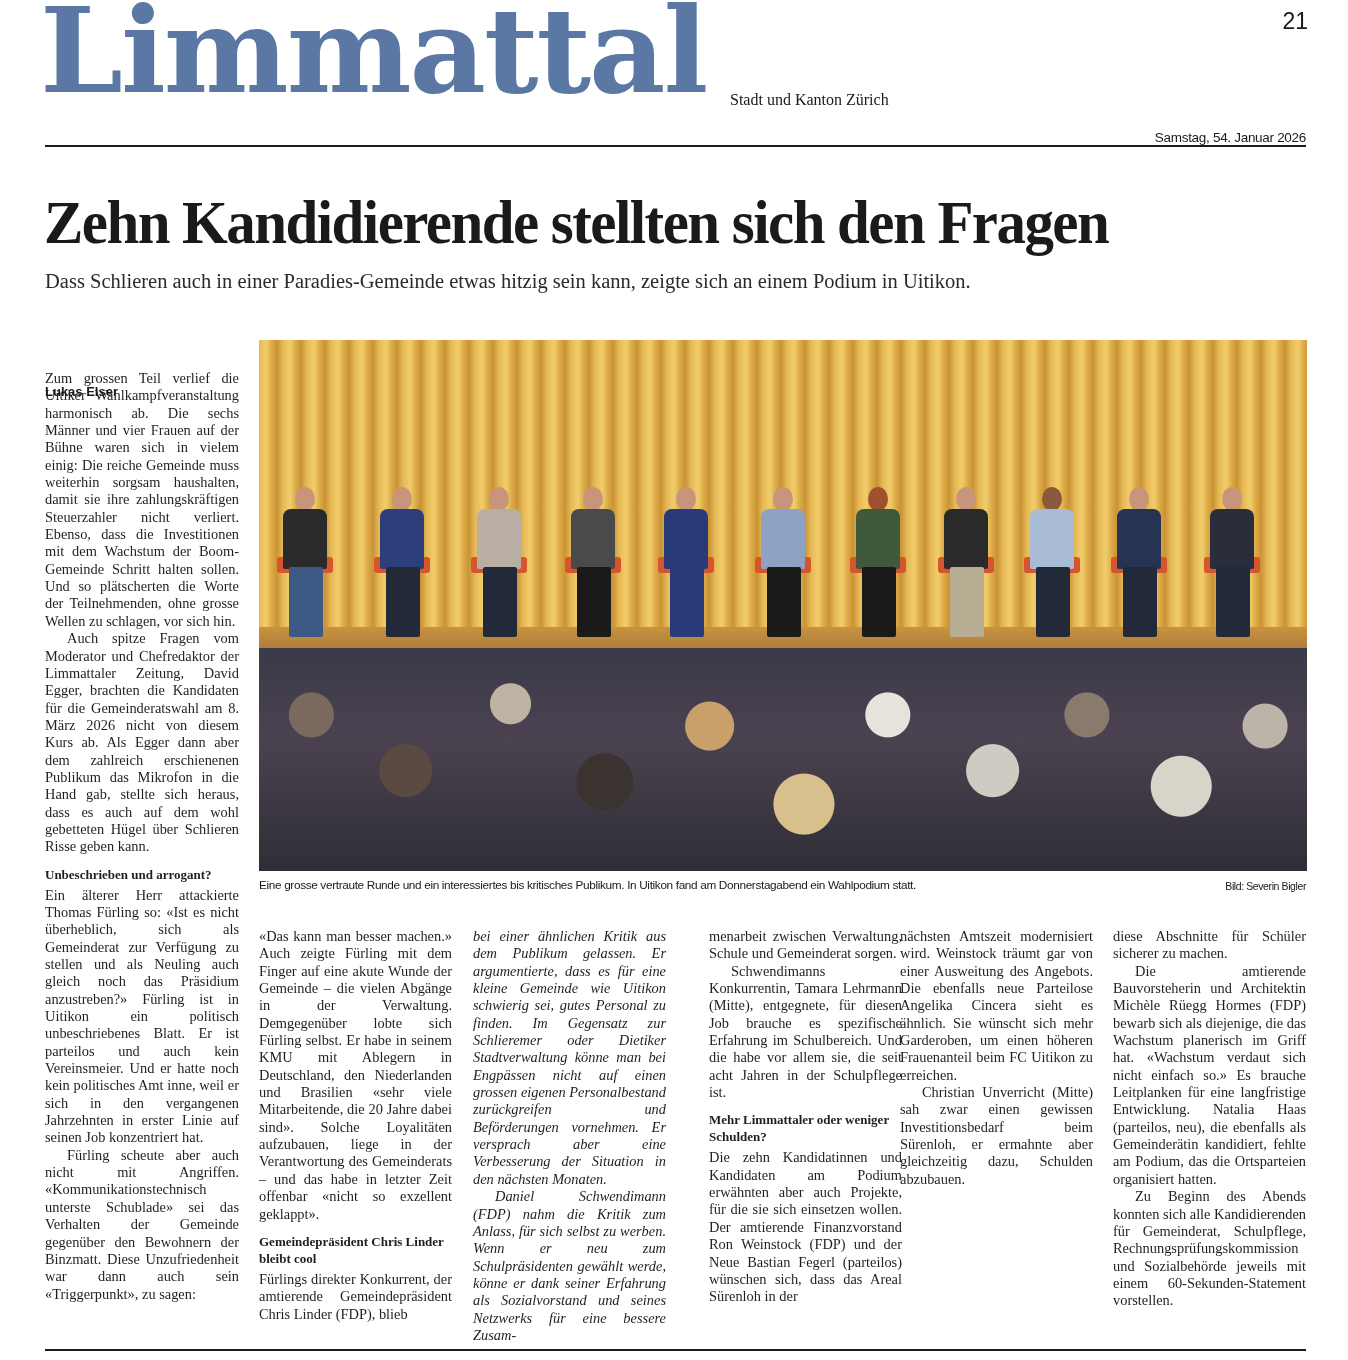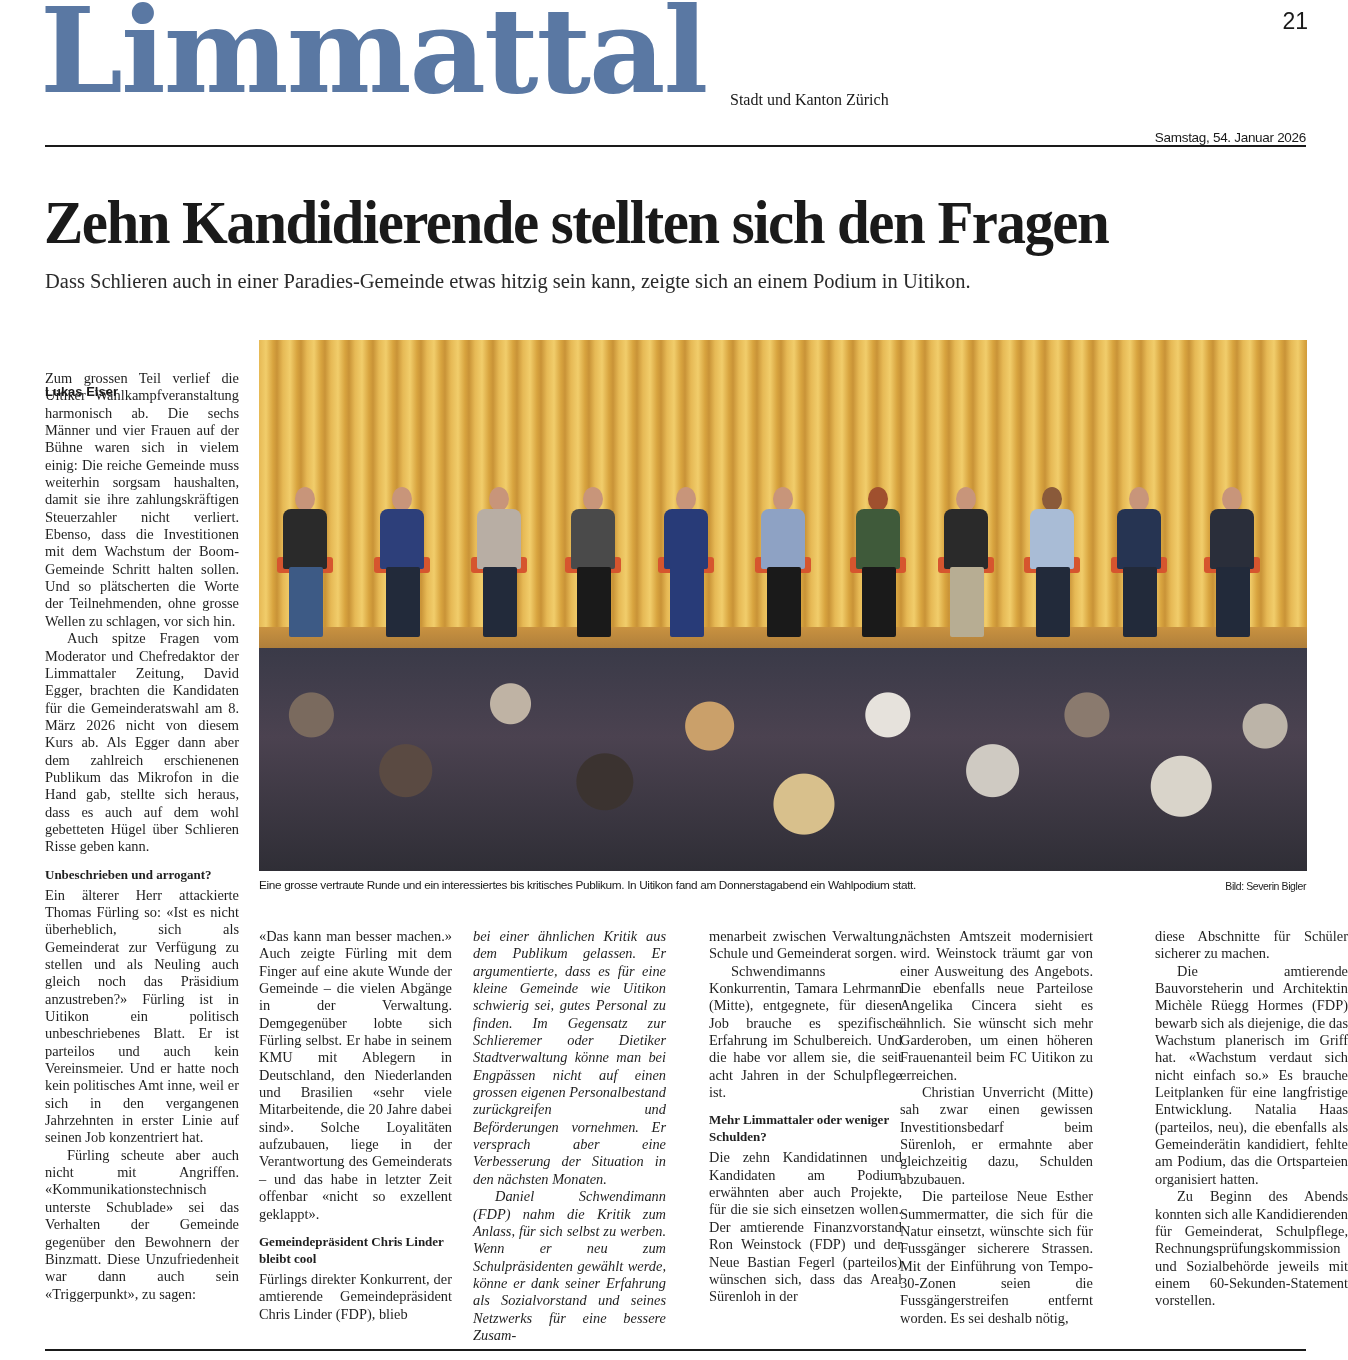--- a/index.html
+++ b/index.html
@@ -210,22 +210,21 @@
 <div class="col" style="left:687px; top:928px; width:193px;margin-left:22px;">
   <p>menarbeit zwischen Verwaltung, Schule und Gemeinderat sorgen.</p>
   <p class="indent">Schwendimanns Konkurrentin, Tamara Lehrmann (Mitte), entgegnete, für diesen Job brauche es spezifische Erfahrung im Schulbereich. Und die habe vor allem sie, die seit acht Jahren in der Schulpflege ist.</p>
   <h3>Mehr Limmattaler oder weniger Schulden?</h3>
   <p>Die zehn Kandidatinnen und Kandidaten am Podium erwähnten aber auch Projekte, für die sie sich einsetzen wollen. Der amtierende Finanzvorstand Ron Weinstock (FDP) und der Neue Bastian Fegerl (parteilos) wünschen sich, dass das Areal Sürenloh in der</p>
 </div>
 
 <div class="col" style="left:900px; top:928px; width:193px;">
   <p>nächsten Amtszeit modernisiert wird. Weinstock träumt gar von einer Ausweitung des Angebots. Die ebenfalls neue Parteilose Angelika Cincera sieht es ähnlich. Sie wünscht sich mehr Garderoben, um einen höheren Frauenanteil beim FC Uitikon zu erreichen.</p>
   <p class="indent">Christian Unverricht (Mitte) sah zwar einen gewissen Investitionsbedarf beim Sürenloh, er ermahnte aber gleichzeitig dazu, Schulden abzubauen.</p>
-  <p class="indent">Die parteilose Neue Esther Summermatter, die sich für die Natur einsetzt, wünschte sich für Fussgänger sicherere Strassen. Mit der Einführung von Tempo-30-Zonen seien die Fussgängerstreifen entfernt worden. Es sei deshalb nötig,</p>
-</div>
-
-<div class="col" style="left:1113px; top:928px; width:193px;margin-left:42px;">
+</div>
+
+<div class="col" style="left:1113px; top:928px; width:193px;">
   <p>diese Abschnitte für Schüler sicherer zu machen.</p>
   <p class="indent">Die amtierende Bauvorsteherin und Architektin Michèle Rüegg Hormes (FDP) bewarb sich als diejenige, die das Wachstum planerisch im Griff hat. «Wachstum verdaut sich nicht einfach so.» Es brauche Leitplanken für eine langfristige Entwicklung. Natalia Haas (parteilos, neu), die ebenfalls als Gemeinderätin kandidiert, fehlte am Podium, das die Ortsparteien organisiert hatten.</p>
   <p class="indent">Zu Beginn des Abends konnten sich alle Kandidierenden für Gemeinderat, Schulpflege, Rechnungsprüfungskommission und Sozialbehörde jeweils mit einem 60-Sekunden-Statement vorstellen.</p>
 </div>
 
 <div class="rule-bottom"></div>
 
 </body></html>

